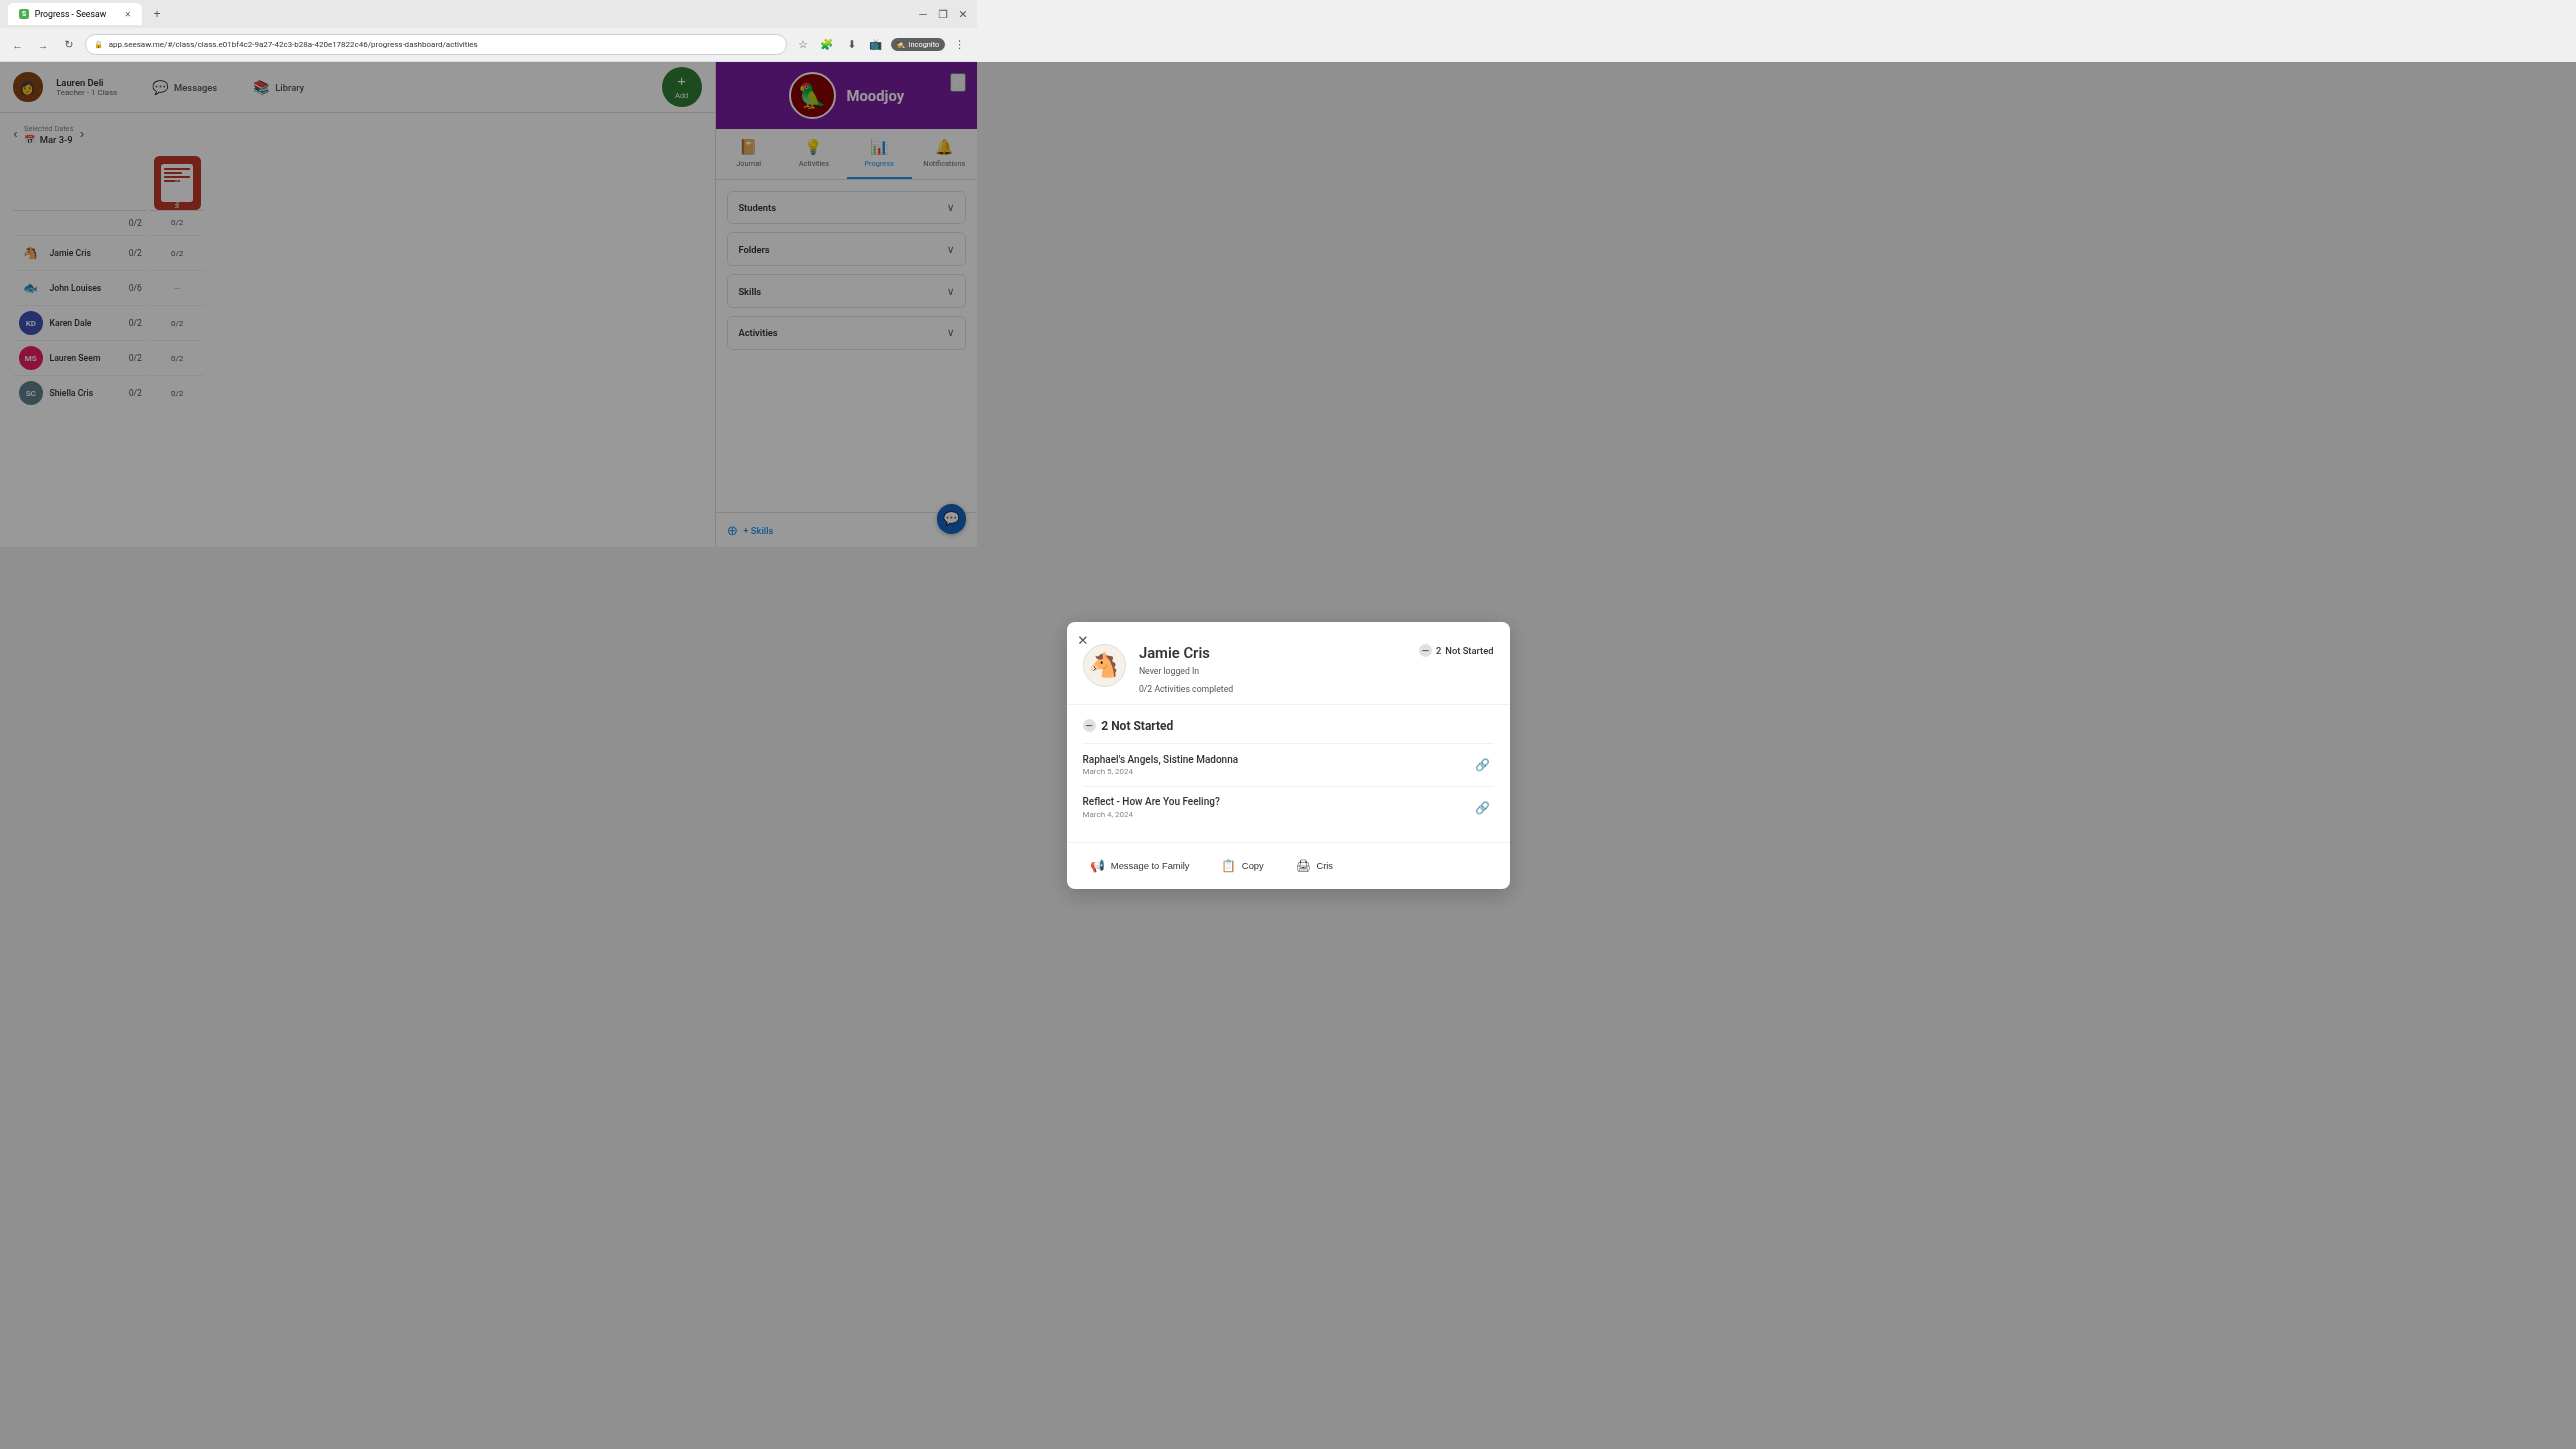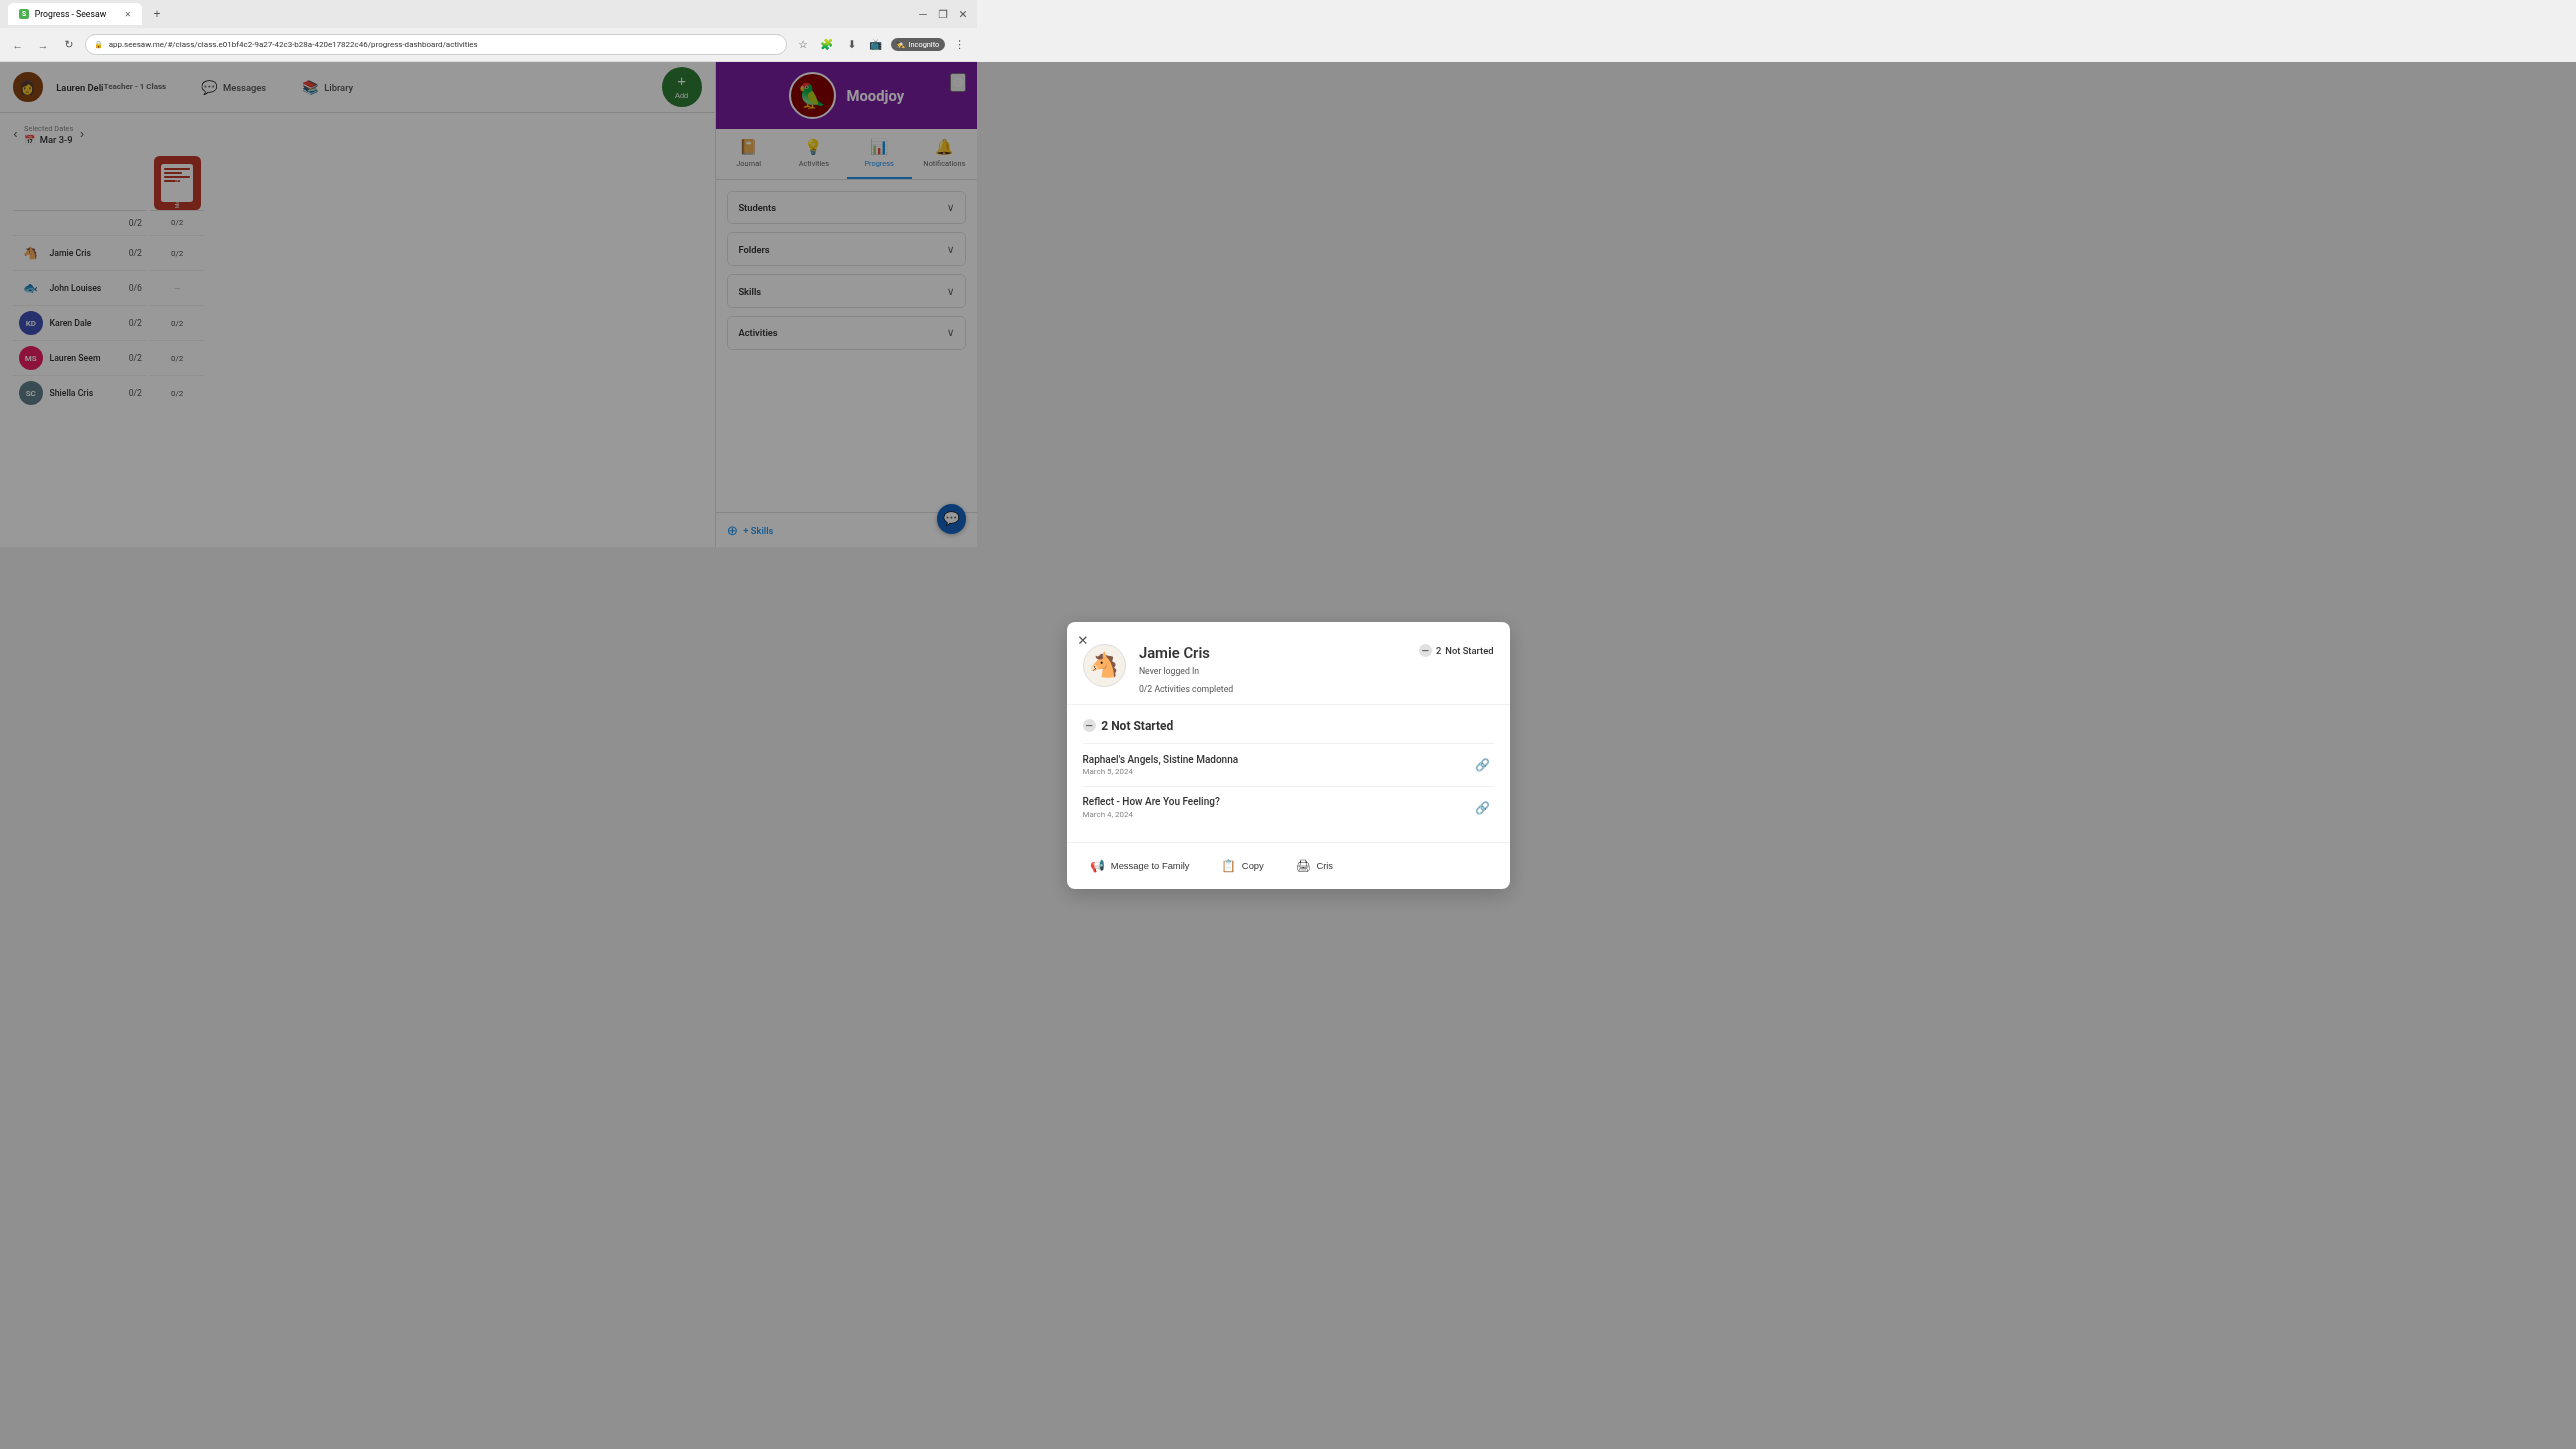--- a/index.html
+++ b/index.html
@@ -180,23 +180,23 @@
       width: 29.5px;
       height: 29.5px;
       border-radius: 50%;
       background: #8B4513;
       overflow: hidden;
       display: flex;
       align-items: center;
       justify-content: center;
       font-size: 13.4px;
     }
-    .user-info { display: flex; }
+    .user-info { display: flex; flex-direction: column; }
     .user-name { font-weight: 600; font-size: 9.4px; color: #333; }
-    .user-role { font-size: 8px; color: #666; font-weight: bold; }
+    .user-role { font-size: 8px; color: #666; }
 
     .header-nav {
       display: flex;
       gap: 20px;
       margin-left: 13.4px;
     }
     .header-nav-item {
       display: flex;
       align-items: center;
       gap: 5.4px;

